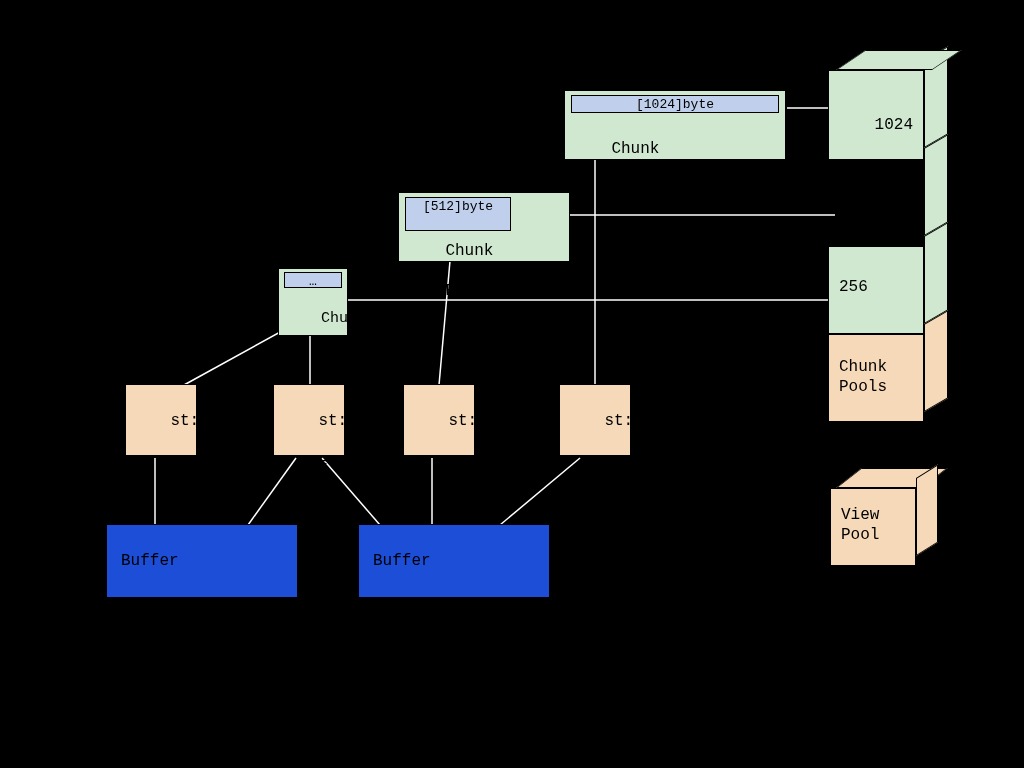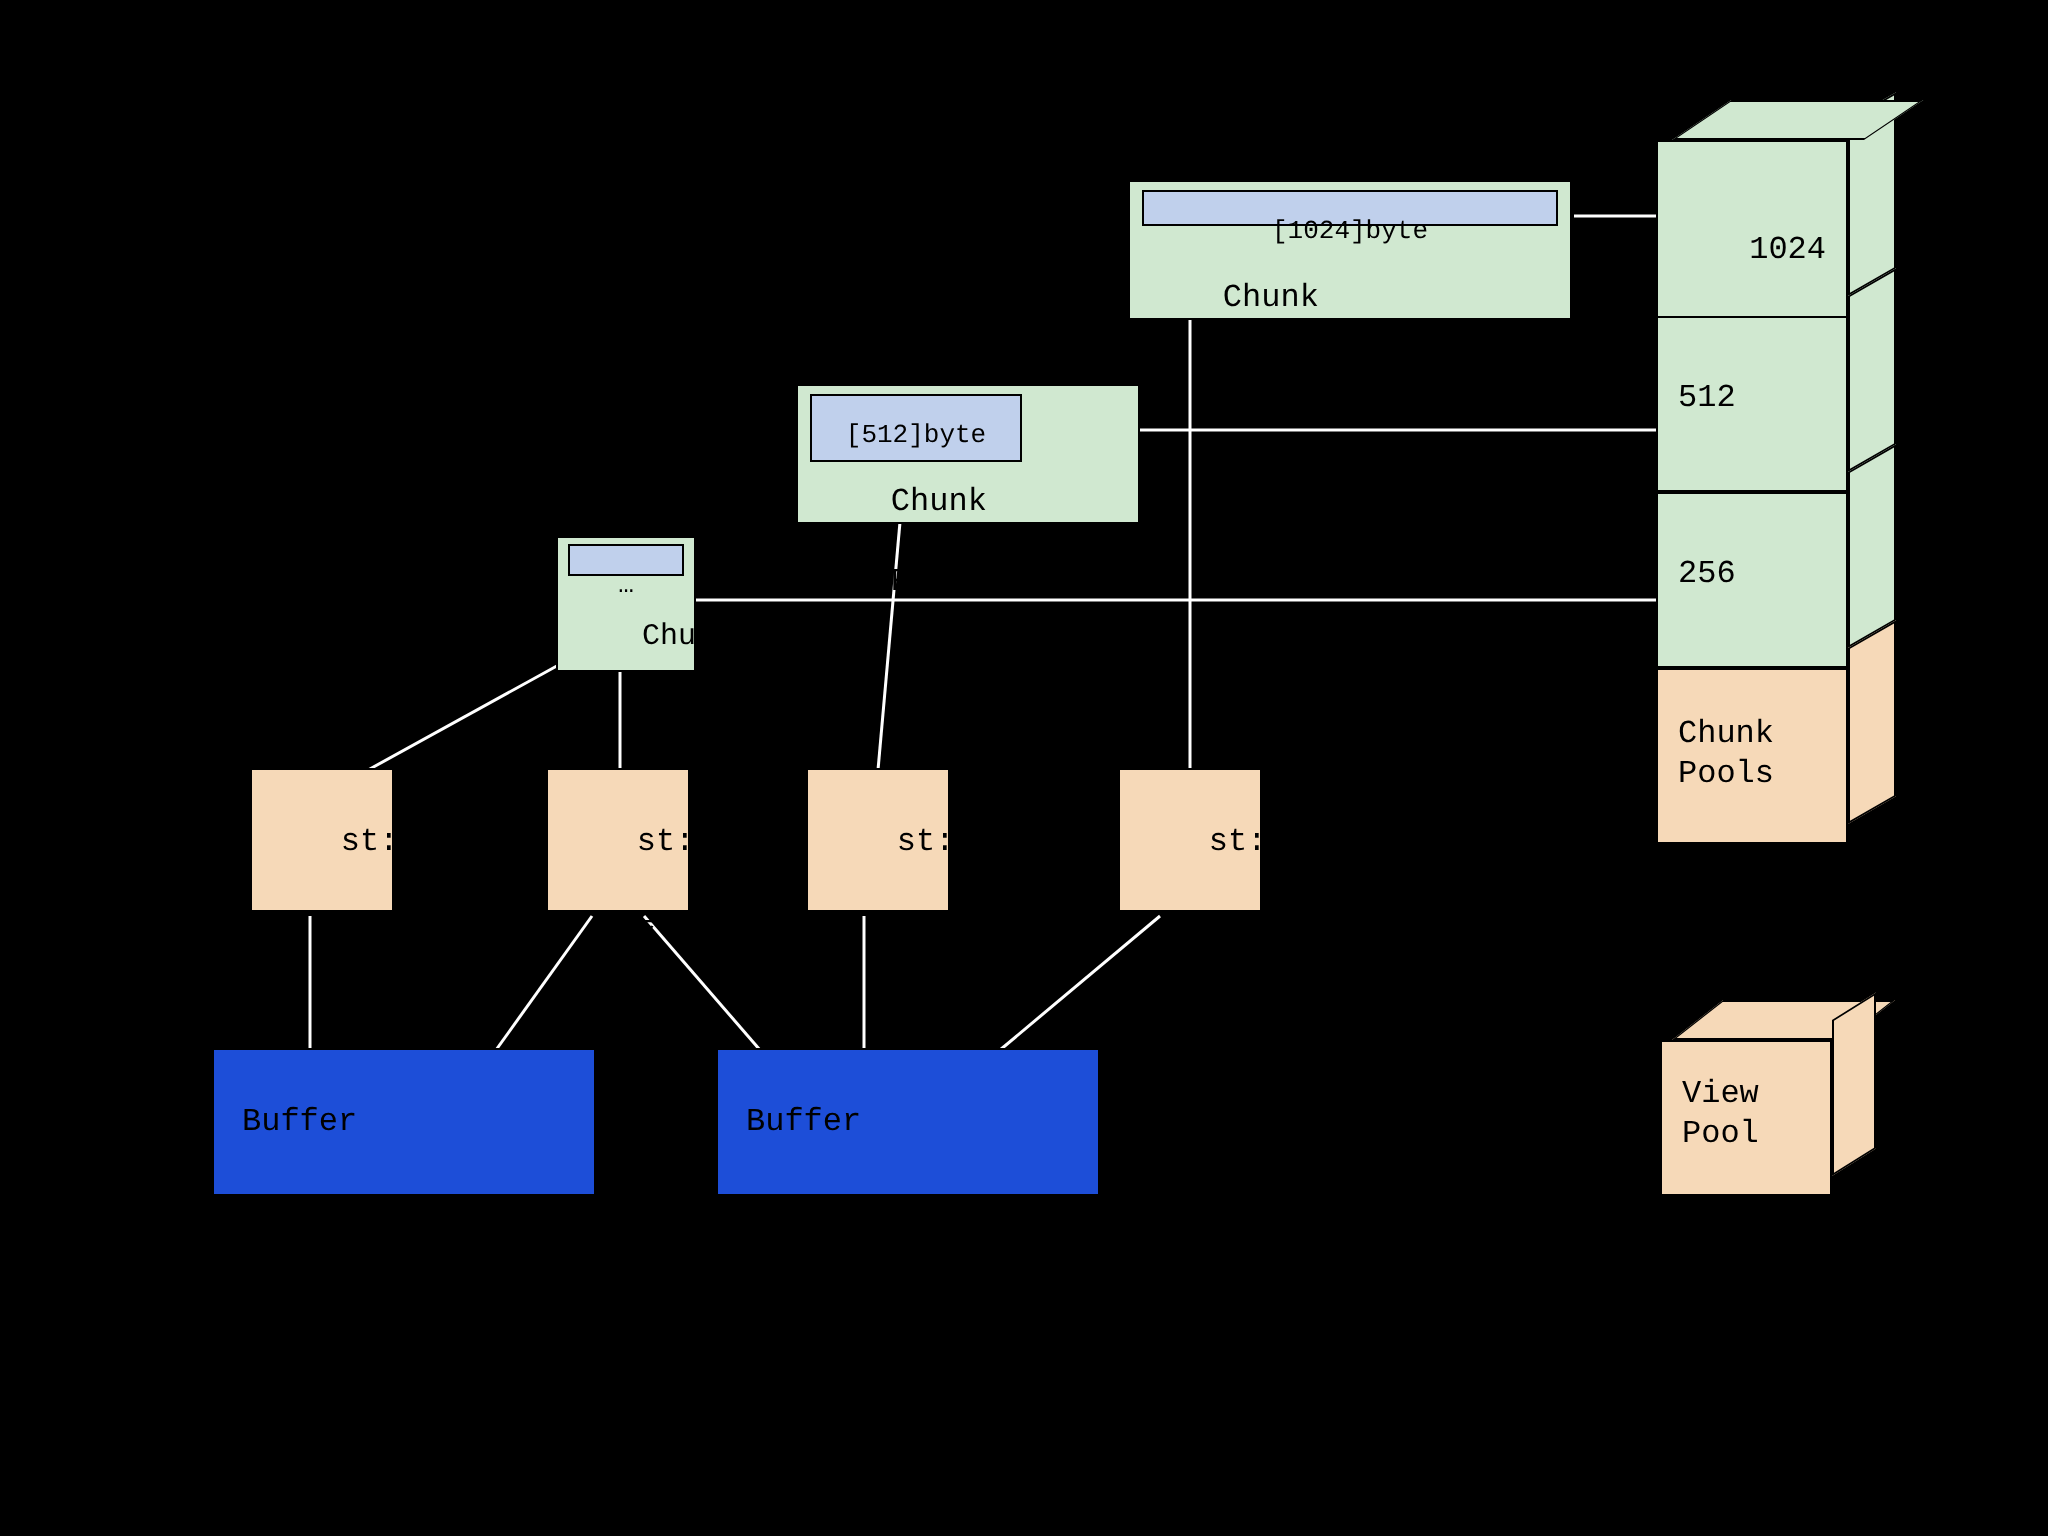--- a/index.html
+++ b/index.html
@@ -28,21 +28,21 @@
   .peach { background: #f6d9b8; }
   .pink  { background: #1d4ed8; }
   .txt { white-space: pre; line-height: 1.25; }
   .byte-bar {
     position: absolute;
     border: 1.5px solid #000;
     background: #c0d0ec;
     font-size: 13px;
     text-align: center;
     line-height: 14px;
-    padding-top: 13px;
+    padding-top: 2px;
   }
   svg.lines {
     position: absolute;
     left: 0; top: 0;
     width: 1024px; height: 768px;
     pointer-events: none;
   }
 </style>
 </head>
 <body>
@@ -151,33 +151,30 @@
   <div class="face green" style="left:96px; top:-4px; width:24px; height:88px; transform:skewY(-30deg); transform-origin:left top;"></div>
   <div class="face green" style="left:96px; top:84px; width:24px; height:88px; transform:skewY(-30deg); transform-origin:left top;"></div>
   <div class="face green" style="left:96px; top:172px; width:24px; height:88px; transform:skewY(-30deg); transform-origin:left top;"></div>
   <div class="face peach" style="left:96px; top:260px; width:24px; height:88px; transform:skewY(-30deg); transform-origin:left top;"></div>
 
   <div class="face green" style="left:8px; top:-14px; width:96px; height:20px; transform:skewX(-56deg); transform-origin:left bottom;"></div>
 
   <div class="face green" style="left:0; top:6px; width:96px; height:88px; padding:44px 10px;text-align:right;">
     <span class="txt">1024</span>
   </div>
-  <div class="face green" style="left:0; top:94px; width:96px; height:88px; padding:30px 10px;">
-    <span class="txt">512</span>
-  </div>
   <div class="face green" style="left:0; top:182px; width:96px; height:88px; padding:30px 10px;">
     <span class="txt">256</span>
   </div>
   <div class="face peach" style="left:0; top:270px; width:96px; height:88px; padding:22px 10px;">
     <span class="txt">Chunk
 Pools</span>
   </div>
 </div>
 
-<div class="box-3d" style="left:830px; top:512px; width:120px; height:110px;">
+<div class="box-3d" style="left:830px; top:480px; width:120px; height:110px;">
 
   <div class="face peach" style="left:6px; top:-12px; width:86px; height:20px; transform:skewX(-52deg); transform-origin:left bottom;"></div>
 
   <div class="face peach" style="left:86px; top:-2px; width:22px; height:78px; transform:skewY(-32deg); transform-origin:left top;"></div>
 
   <div class="face peach" style="left:0; top:8px; width:86px; height:78px; padding:16px 10px;">
     <span class="txt">View
 Pool</span>
   </div>
 </div>

